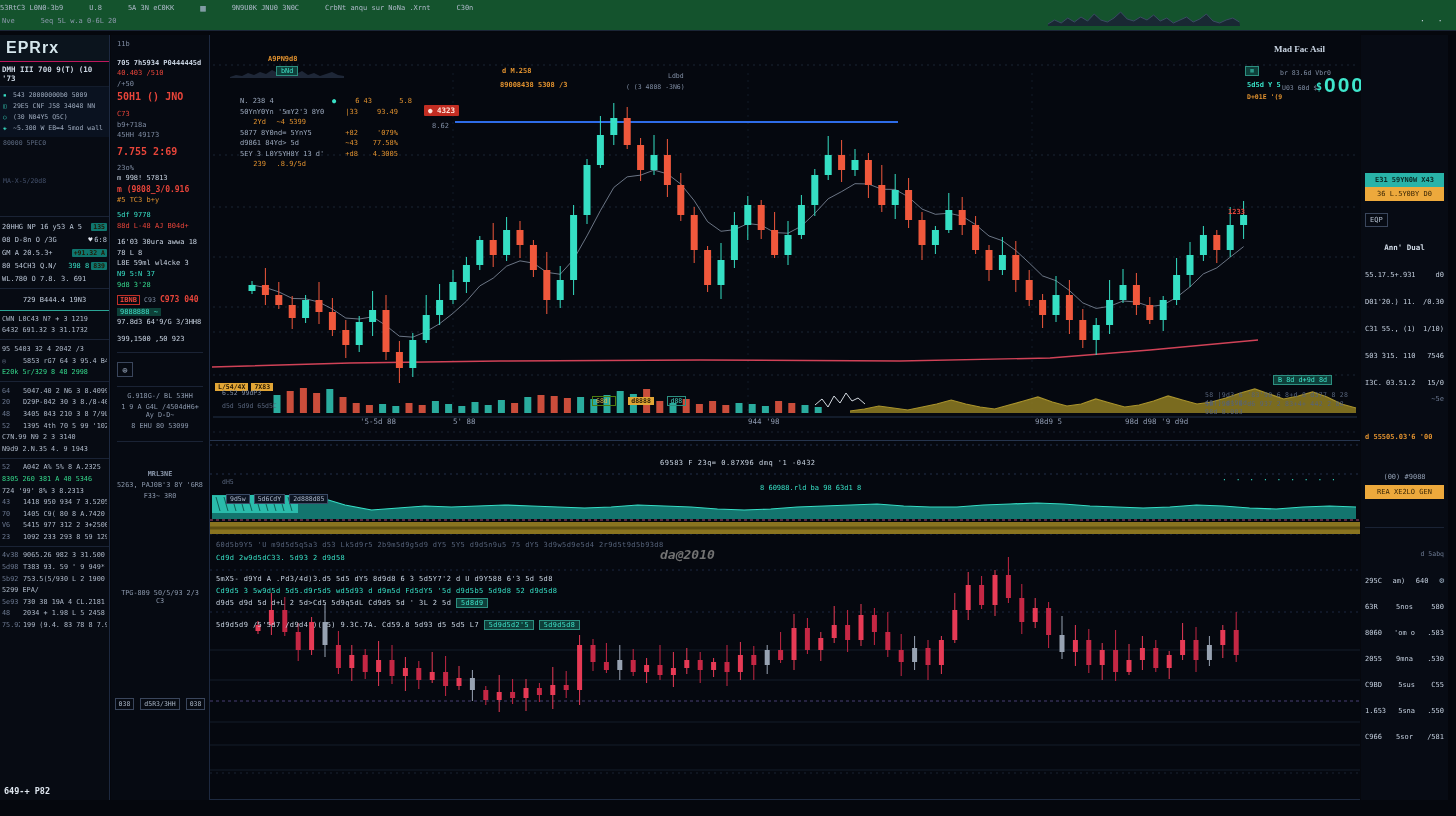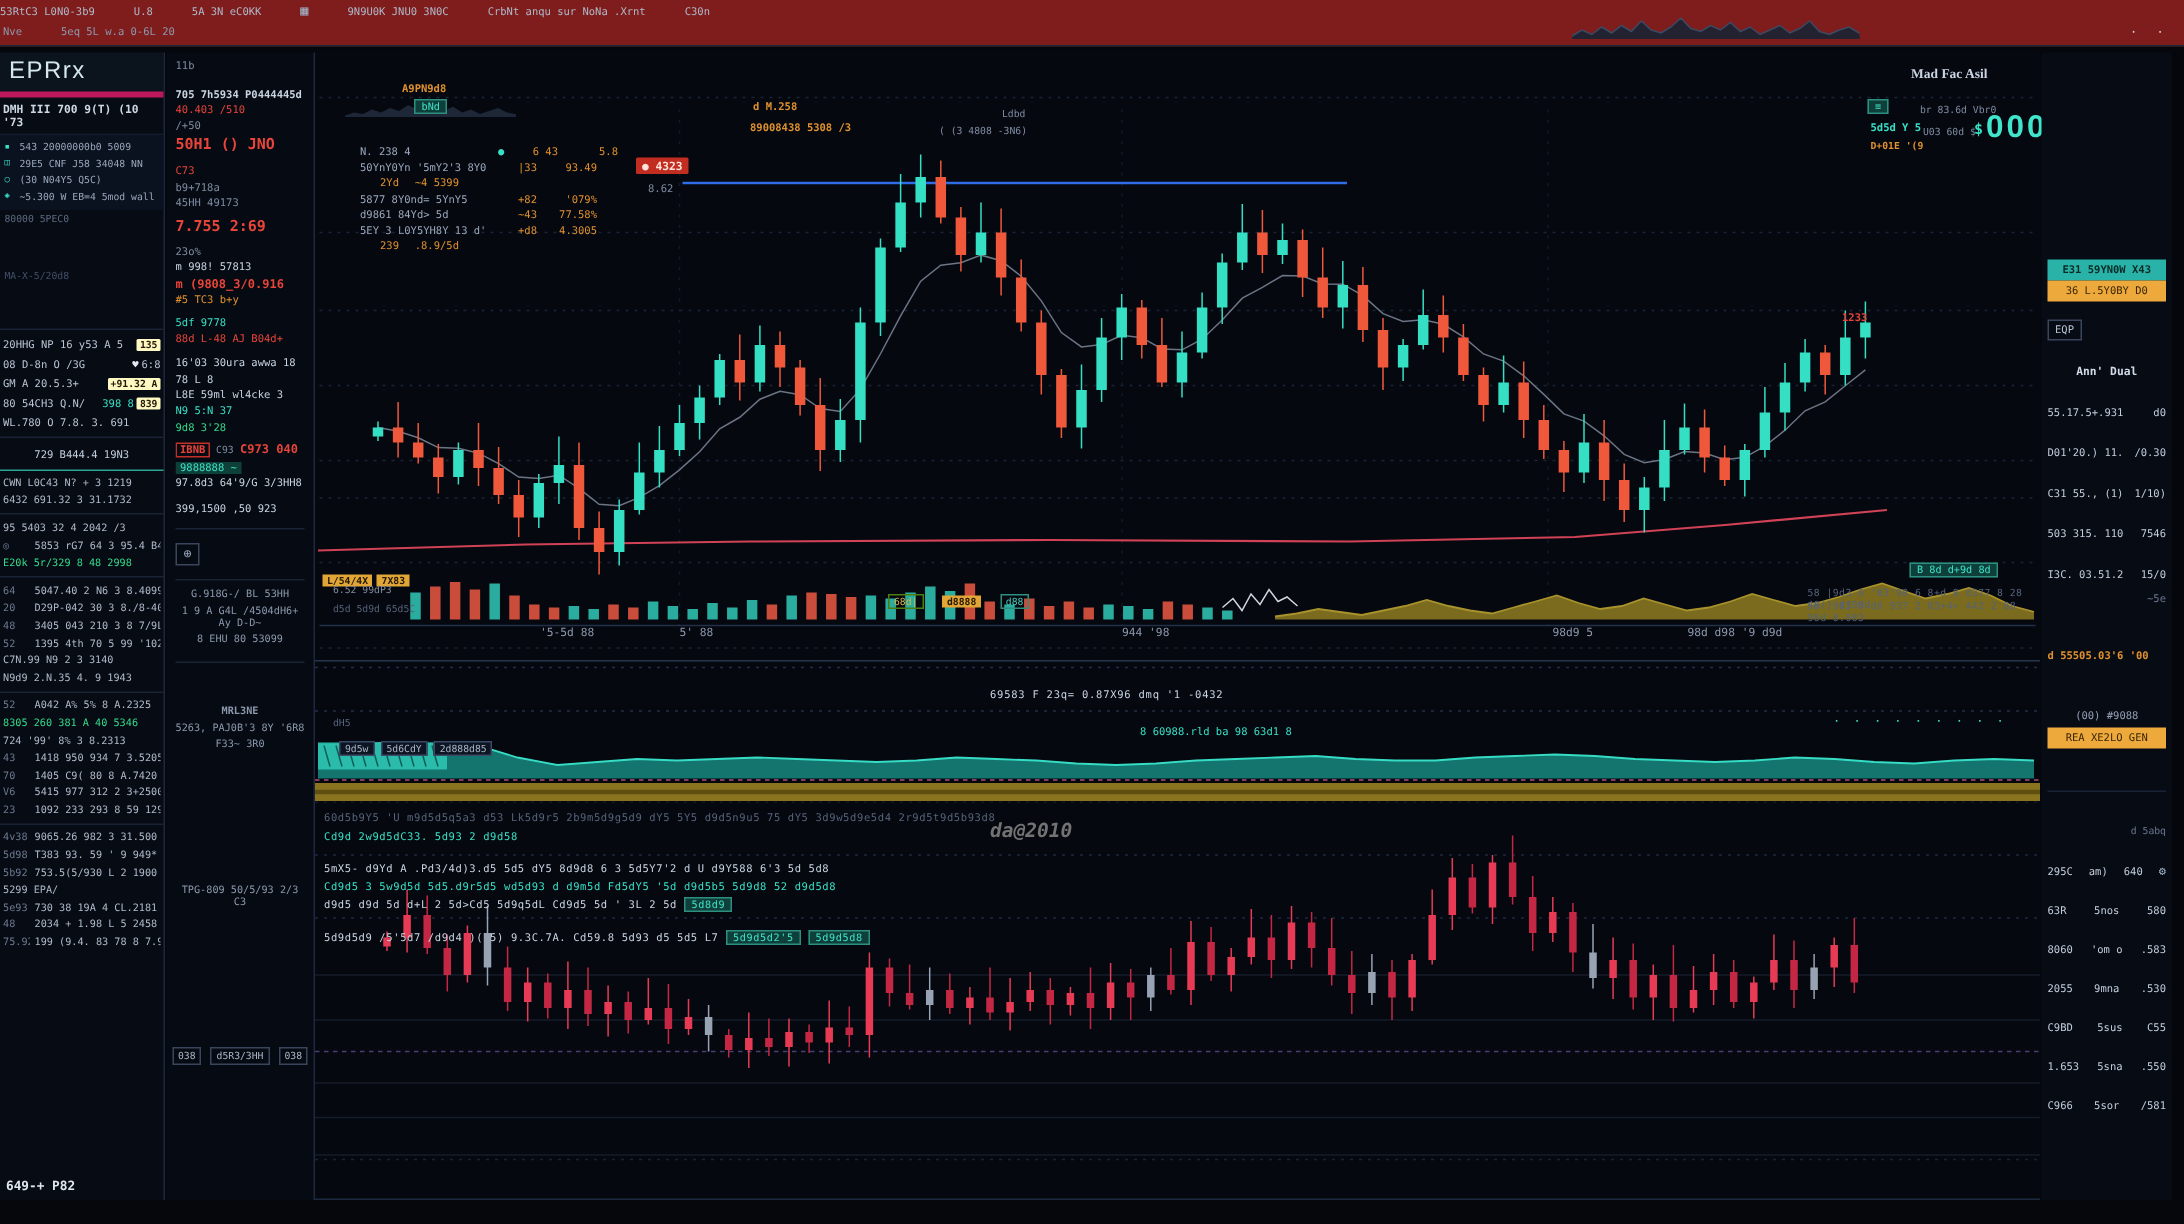--- a/index.html
+++ b/index.html
@@ -9,41 +9,41 @@
   .abs{position:absolute}
   
   .t-white{color:#c9d4e2}.t-gray{color:#7f8ca2}.t-dgray{color:#56637a}
   .t-teal{color:#38e0c6}.t-red{color:#e8453a}.t-orange{color:#e0912f}
   .t-green{color:#35d98c}.t-pink{color:#737373}
   .b{font-weight:bold}
   .sz6{font-size:6.5px}.sz7{font-size:7px}.sz8{font-size:8px}.sz9{font-size:9px}.sz10{font-size:10px}
   .mt4{margin-top:4px}.mt6{margin-top:6px}
   span:empty{display:none}
   
-  .topbar{position:absolute;left:0;top:0;width:1456px;height:31px;background:#7f1d1d;border-bottom:1px solid #1b2536}
+  .topbar{position:absolute;left:0;top:0;width:1456px;height:31px;background:#14532d;border-bottom:1px solid #1b2536}
   .tb-row1{position:absolute;left:0;top:1px;height:13px;width:100%;display:flex;align-items:center;gap:26px;font-size:7px;color:#aeb9c9}
   .tb-icon{color:#9fb2c6;font-size:9px}
   .tb-row2{position:absolute;left:2px;top:17px;font-size:7px;color:#8d99ad;display:flex;gap:26px}
   .tb-dots{position:absolute;left:1420px;top:17px;color:#cfd9e6;font-size:8px;letter-spacing:4px}
   #svg-spark{position:absolute;left:1048px;top:2px}
   
   .left-panel{position:absolute;left:0;top:35px;width:110px;height:765px;background:#070b13;border-right:1px solid #1d2940}
-  .lp-head{background:#0b141d;border-bottom:4px solid #be185d;padding:4px 6px;font-family:"Liberation Sans",sans-serif;font-size:16px;letter-spacing:1px;color:#d5e6ec;font-weight:normal}
+  .lp-head{background:#0b141d;border-bottom:1px solid #be185d;padding:4px 6px;font-family:"Liberation Sans",sans-serif;font-size:16px;letter-spacing:1px;color:#d5e6ec;font-weight:bold}
   .lp-sub{padding:3px 2px;font-size:7.5px;font-weight:bold;color:#cdd8e4;border-bottom:1px solid #131c2c}
   .lp-check{background:#0a1220;padding:2px 0 4px 0}
   .ck-row{display:flex;gap:3px;align-items:center;font-size:6.5px;color:#9aa7ba;padding:1.5px 3px}
   .ck-ico{color:#38e0c6;font-size:6px;width:7px}
   .lp-muted{font-size:6.5px;color:#5c6a80;padding:2px 3px}
   .divider{border-top:1px solid #1a2335;margin:3px 0}
   .teal-rule{border-top:1px solid #2aa596;margin:2px 0}
   .st-row{display:flex;align-items:center;font-size:7px;color:#b9c4d4;padding:2.5px 2px;gap:2px}
   .st-label{flex:1 1 auto;white-space:nowrap;overflow:hidden}
   .st-ico{color:#e3e9f2;font-size:7px}
   .st-teal{color:#38e0c6}
-  .st-badge{background:#fef9c3;color:#241703;font-size:6.5px;padding:0 2px;border-radius:1px;font-weight:bold}
+  .st-badge{background:#0f766e;color:#241703;font-size:6.5px;padding:0 2px;border-radius:1px;font-weight:bold}
   .lp-center{font-size:7px;color:#c3cedd;text-align:center;padding:4px 0}
   .trow{display:flex;font-size:6.8px;color:#aeb9c9;padding:1.8px 2px;gap:3px;white-space:nowrap}
   .tg{width:18px;color:#6b7890;flex:0 0 auto;overflow:hidden}
   .tp{overflow:hidden}
   .t-greenrow{color:#35d98c}
   .lp-bold{position:absolute;left:4px;bottom:4px;font-size:8.5px;font-weight:bold;color:#dfe7f0}
   
   .watch-panel{position:absolute;left:111px;top:35px;width:99px;height:765px;background:#060a12;border-right:1px solid #1d2940;padding:4px 6px;font-size:7px}
   .wp-line{padding:1.3px 0;white-space:nowrap;overflow:hidden}
   .ibnb{display:inline-block;border:1px solid #c23028;color:#e8453a;font-size:7px;padding:0 2px;font-weight:bold}

